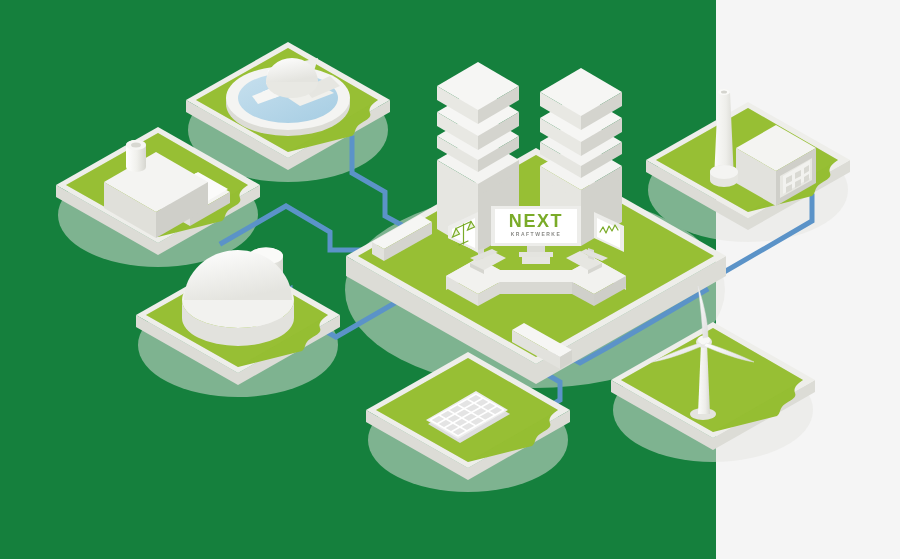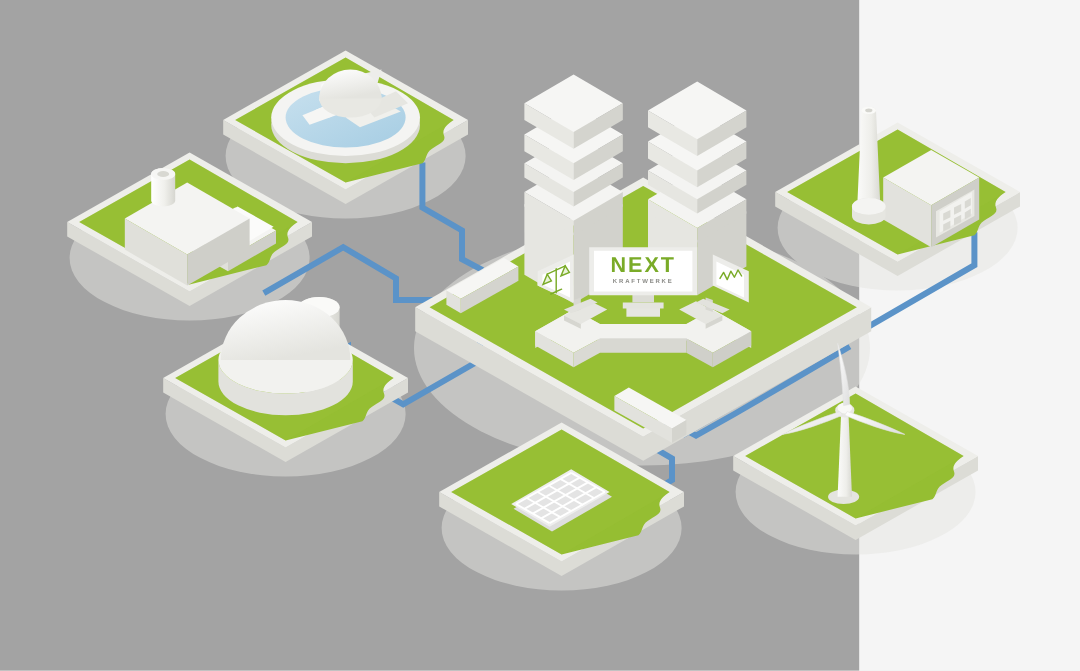--- a/index.html
+++ b/index.html
@@ -10,21 +10,21 @@
   body {
     width: 900px;
     height: 559px;
     overflow: hidden;
     font-family: "Liberation Sans", sans-serif;
   }
   #stage {
     position: relative;
     width: 716px;
     height: 559px;
-    background: #a3a3a3;
+    background: #15803d;
   }
   #scene {
     position: absolute;
     inset: 0;
     width: 900px;
     height: 559px;
     display: block;
   }
 </style>
 </head>

